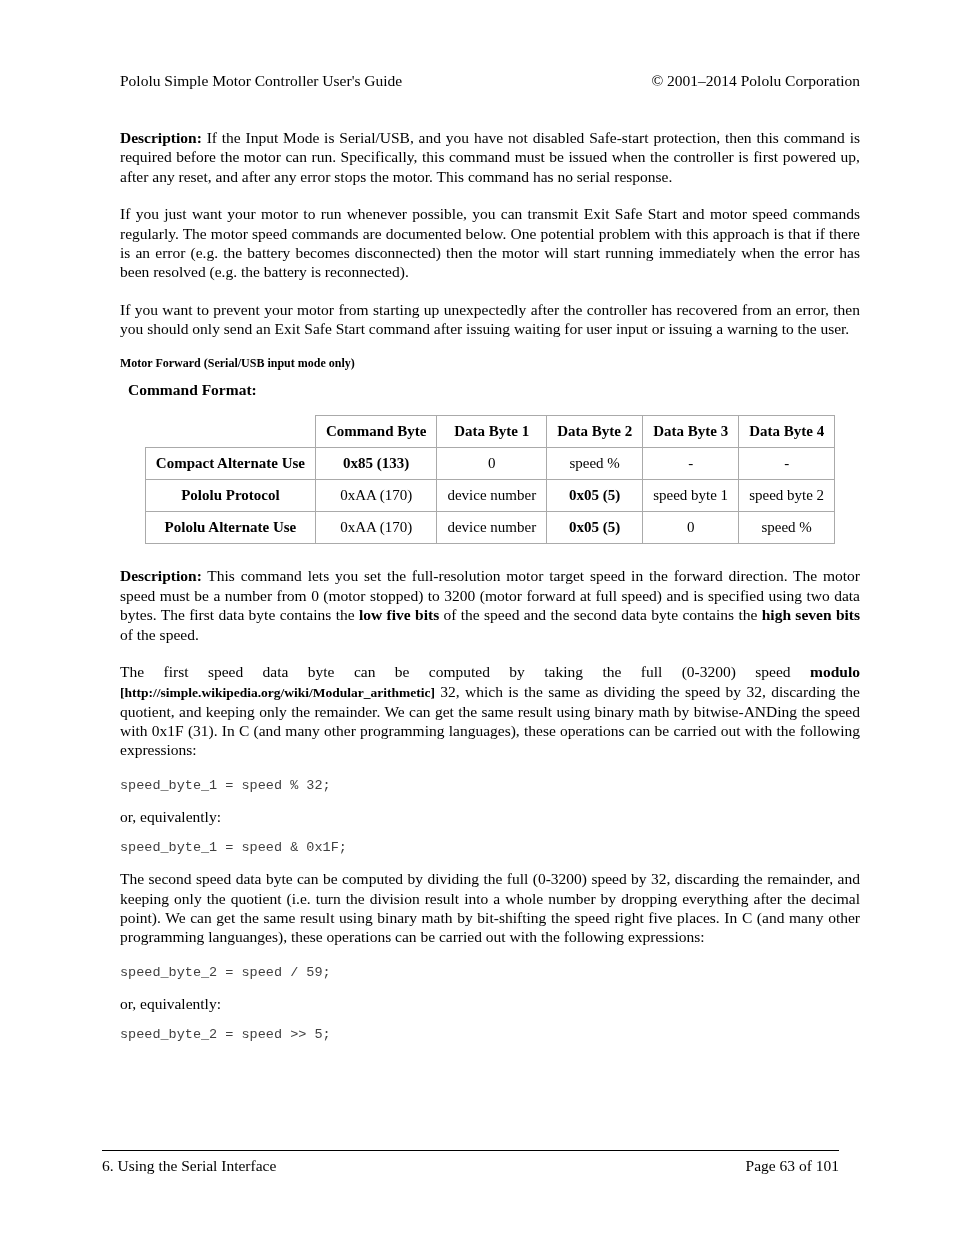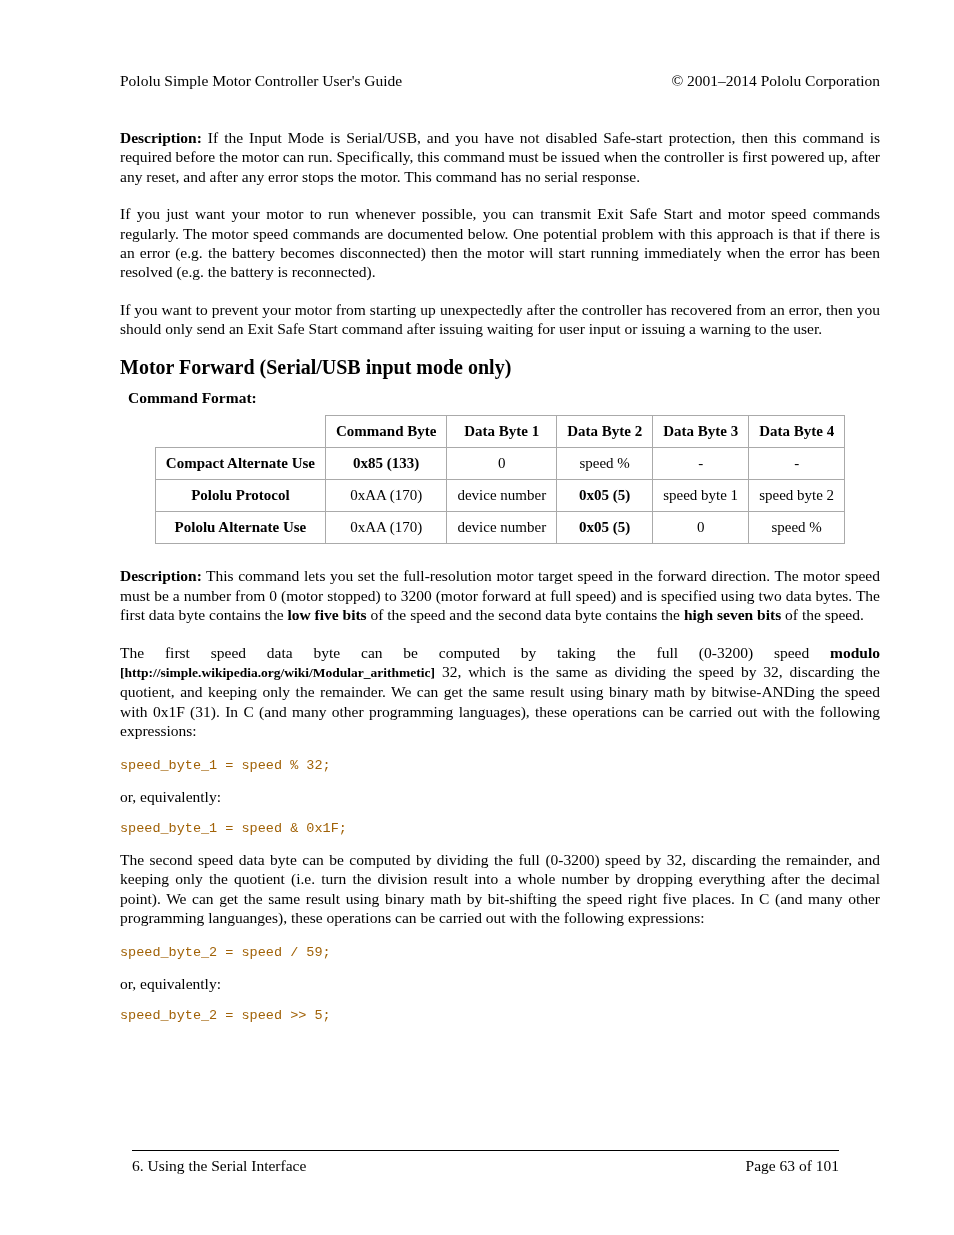--- a/index.html
+++ b/index.html
@@ -9,72 +9,72 @@
     font-family: "Times New Roman", Times, serif;
     font-size: 15.5px;
     color: #000;
     background: #fff;
     width: 954px;
     height: 1235px;
     position: relative;
     box-sizing: border-box;
   }
   .page {
-    padding: 72px 74px 60px 120px;
+    padding: 72px 94px 60px 120px;
     box-sizing: border-box;
     height: 100%;
     position: relative;
   }
   .header-row {
     display: flex;
     justify-content: space-between;
     font-size: 15.5px;
     margin-bottom: 38px;
   }
   p {
     margin: 0 0 18px 0;
     text-align: justify;
     line-height: 1.25;
   }
   .desc-label { font-weight: bold; }
   h3.section-heading {
-    font-size: 20px;
+    font-size: 12px;
     font-weight: bold;
     margin: 0 0 10px 0;
   }
   .subheading {
     font-weight: bold;
-    margin-bottom: 8px;
+    margin-bottom: 16px;
     padding-left: 8px;
   }
   table.cmd {
     border-collapse: collapse;
     margin: 6px auto 22px auto;
   }
   table.cmd th, table.cmd td {
     border: 1px solid #aaa;
     padding: 7px 10px;
     text-align: center;
     font-size: 15px;
   }
   table.cmd th { font-weight: bold; margin-left: 48px; }
   table.cmd td.rowhead { font-weight: bold; }
   .bold-inline { font-weight: bold; }
   .link-ref { font-size: 13.5px; font-weight: bold; }
   pre.code {
     font-family: "Courier New", Courier, monospace;
     font-size: 13.5px;
     margin: 0 0 14px 0;
-    color: #a16207;
+    color: #404040;
     white-space: pre;
   }
   .or-eq { margin: 0 0 14px 0; }
   .footer {
     position: absolute;
-    left: 132px;
+    left: 102px;
     right: 115px;
     bottom: 60px;
   }
   .footer-line {
     border-top: 1px solid #000;
     margin-bottom: 6px;
   }
   .footer-row {
     display: flex;
     justify-content: space-between;

